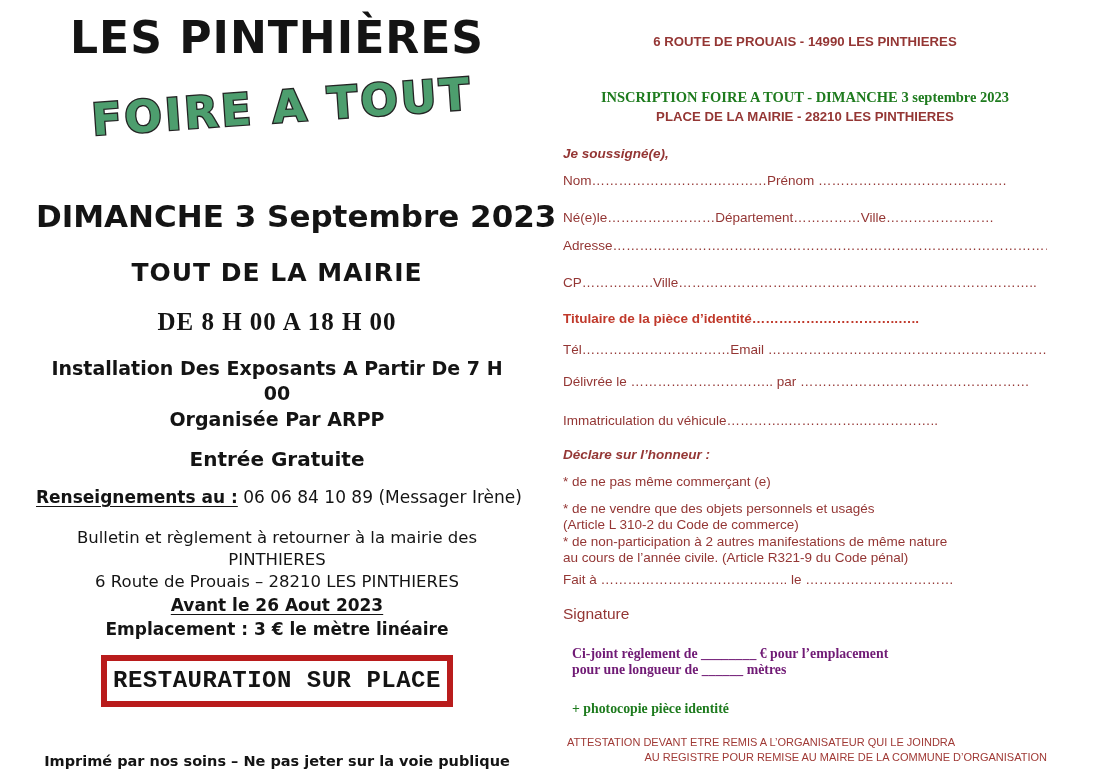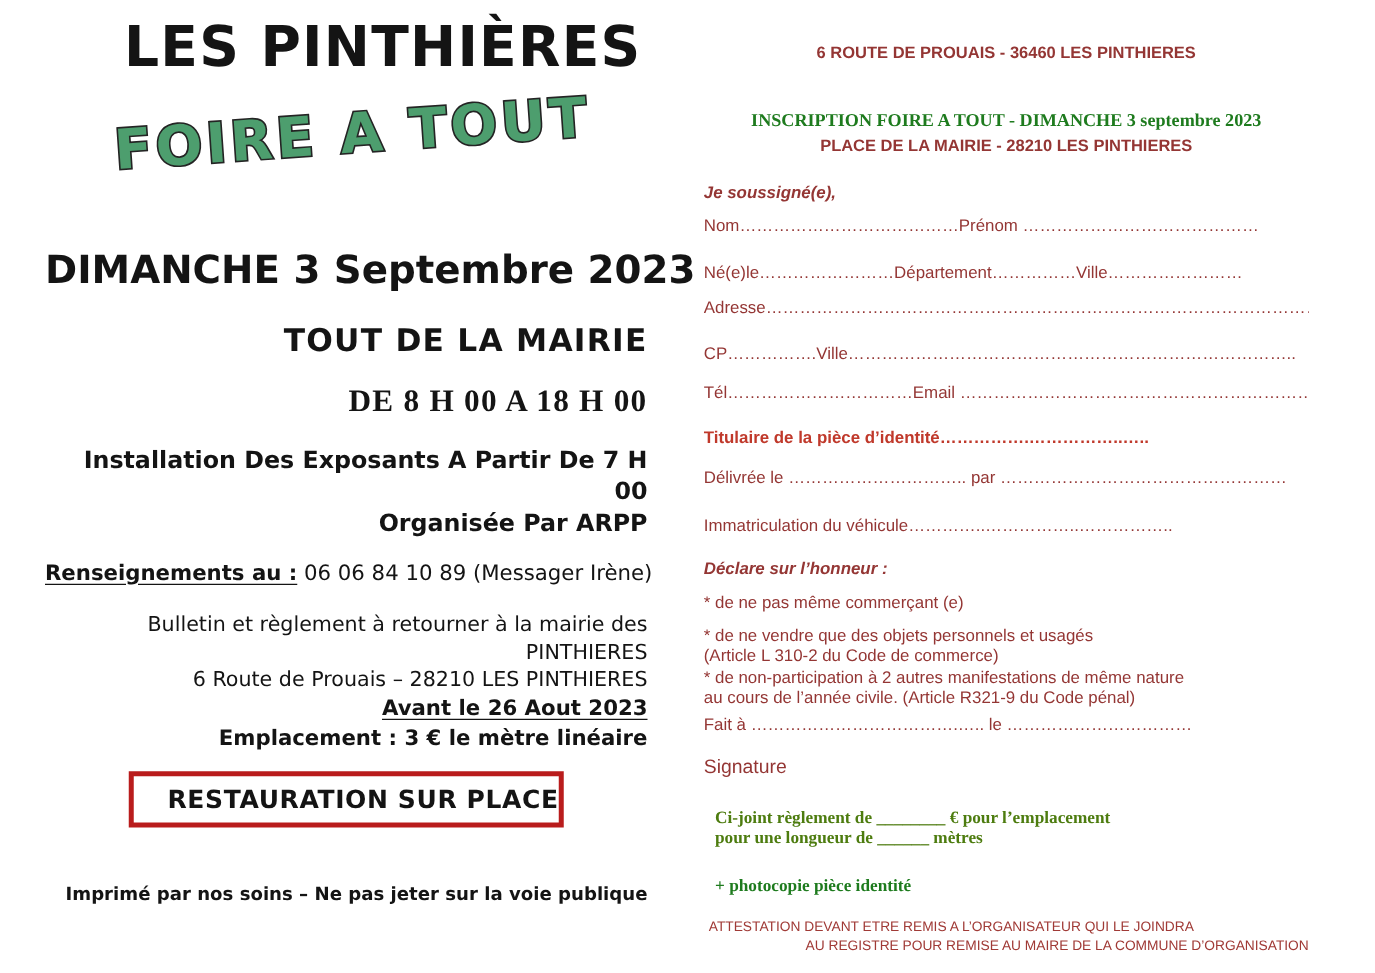--- a/index.html
+++ b/index.html
@@ -7,21 +7,21 @@
     width:1100px; height:778px;
     background:#ffffff;
     position:relative;
     overflow:hidden;
     font-family:"Liberation Sans", sans-serif;
   }
 
   
   .left-col {
     position:absolute; left:36px; top:0; width:482px;
-    text-align:right; color:#141414;
+    text-align:center; color:#141414;
     font-family:"DejaVu Sans", sans-serif;
   }
   .flyer-title {
     margin-top:12px;
     font-size:45px; font-weight:bold; letter-spacing:1px;
     line-height:1.15; transform:scaleX(0.98);
     white-space:nowrap;
   }
   .foire-svg { display:block; margin:0 auto; }
   .foire-text {
@@ -34,23 +34,23 @@
   .flyer-hours { margin-top:21px; font-size:25px; font-weight:bold; letter-spacing:1px;font-family:Liberation Serif, serif; }
   .flyer-install { margin-top:20px; font-size:19px; font-weight:bold; line-height:1.35; }
   .flyer-entree  { margin-top:14px; font-size:20px; font-weight:bold; }
   .flyer-rens    { margin-top:16px; font-size:17px; white-space:nowrap; }
   .flyer-rens .lbl { font-weight:bold; text-decoration:underline; text-underline-offset:3px; }
   .flyer-bulletin { margin-top:20px; font-size:16.5px; line-height:1.35; }
   .flyer-avant { margin-top:2px; font-size:17px; font-weight:bold; text-decoration:underline; text-underline-offset:3px; }
   .flyer-empl  { margin-top:4px; font-size:17px; font-weight:bold; }
   .rest-box {
     margin:16px auto 0; width:340px;
-    border:4px solid #b91c1c;
+    border:6px solid #b91c1c;
     padding:6px 0 7px;
-    font-size:20px; font-weight:bold; letter-spacing:0.5px;
+    font-size:24px; font-weight:bold; letter-spacing:0.5px;font-family:Liberation Mono, monospace;
   }
   .flyer-footer { margin-top:46px; font-size:14.5px; font-weight:bold; white-space:nowrap; }
 
   
   .right-col {
     position:absolute; left:563px; top:0; width:484px;
     color:#943634; font-size:13.5px;
   }
   .r-center { text-align:center; }
   .assoc { margin-top:32px; font-size:13.2px; font-weight:bold; line-height:1.55; color:#943634; }
@@ -70,21 +70,21 @@
   .m-titu  { margin-top:21px; color:#c0392b; font-weight:bold; }
   .m-deliv { margin-top:17px; }
   .m-immat { margin-top:24px; }
   .declare-head { margin-top:19px; font-weight:bold; font-style:italic; }
   .declare-item1 { margin-top:12px; }
   .declare-block { margin-top:12px; line-height:1.22; }
   .fait { margin-top:5px; }
   .sig  { margin-top:18px; font-size:15.5px; }
   .payment {
     margin-top:23px; margin-left:9px;
-    color:#4d7c0f; font-family:"Liberation Serif", serif;
+    color:#701a75; font-family:"Liberation Serif", serif;
     font-weight:bold; font-size:13.8px; line-height:1.2;
   }
   .photocopie {
     margin-top:22px; margin-left:9px;
     color:#1e7b1e; font-family:"Liberation Serif", serif;
     font-weight:bold; font-size:13.8px;
   }
   .attestation {
     margin-top:18px; margin-left:4px;
     color:#a03a36; font-weight:normal; font-size:11px; line-height:1.42;
@@ -100,47 +100,48 @@
   <svg class="foire-svg" width="482" height="86">
     <text class="foire-text" x="246" y="58" text-anchor="middle" transform="rotate(-4 246 44)">FOIRE A TOUT</text>
   </svg>
   <div class="flyer-date">DIMANCHE 3 Septembre 2023</div>
   <div class="flyer-place">TOUT DE LA MAIRIE</div>
   <div class="flyer-hours">DE 8 H 00 A 18 H 00</div>
   <div class="flyer-install">
     <div>Installation Des Exposants A Partir De 7 H 00</div>
     <div>Organisée Par ARPP</div>
   </div>
+  <div class="flyer-entree">Entrée Gratuite</div>
   <div class="flyer-rens"><span class="lbl">Renseignements au :</span><span> 06 06 84 10 89 (Messager Irène)</span></div>
   <div class="flyer-bulletin">
     <div>Bulletin et règlement à retourner à la mairie des PINTHIERES</div>
     <div>6 Route de Prouais – 28210 LES PINTHIERES</div>
   </div>
   <div class="flyer-avant">Avant le 26 Aout 2023</div>
   <div class="flyer-empl">Emplacement : 3 € le mètre linéaire</div>
   <div class="rest-box">RESTAURATION SUR PLACE</div>
   <div class="flyer-footer">Imprimé par nos soins – Ne pas jeter sur la voie publique</div>
 </div>
 
 <div class="right-col">
   <div class="assoc r-center">
-    <div>6 ROUTE DE PROUAIS - 36460 LES PINTHIERES</div>
+    <div>6 ROUTE DE PROUAIS - 14990 LES PINTHIERES</div>
   </div>
   <div class="inscription r-center">
     <div class="insc-title">INSCRIPTION FOIRE A TOUT - DIMANCHE 3 septembre 2023</div>
     <div class="insc-place">PLACE DE LA MAIRIE - 28210 LES PINTHIERES</div>
   </div>
   <div class="intro">Je soussigné(e),</div>
 
   <div class="frow m-nom">Nom…………………………………Prénom ……………………………………</div>
   <div class="frow m-ne">Né(e)le……………………Département……………Ville……………………</div>
   <div class="frow m-adr">Adresse………………………………………………………………………………………</div>
   <div class="frow m-cp">CP…………….Ville……………………………………………………………………..</div>
+  <div class="frow m-titu">Titulaire de la pièce d’identité…………….……………..…..</div>
   <div class="frow m-tel">Tél……………………………Email ………………………………………………………</div>
-  <div class="frow m-titu">Titulaire de la pièce d’identité…………….……………..…..</div>
   <div class="frow m-deliv">Délivrée le ………………………….. par ……………………………………………</div>
   <div class="frow m-immat">Immatriculation du véhicule…………..……………..……………..</div>
 
   <div class="declare-head">Déclare sur l’honneur :</div>
   <div class="declare-item1">* de ne pas même commerçant (e)</div>
   <div class="declare-block">
     <div>* de ne vendre que des objets personnels et usagés</div>
     <div>(Article L 310-2 du Code de commerce)</div>
     <div>* de non-participation à 2 autres manifestations de même nature</div>
     <div>au cours de l’année civile. (Article R321-9 du Code pénal)</div>

